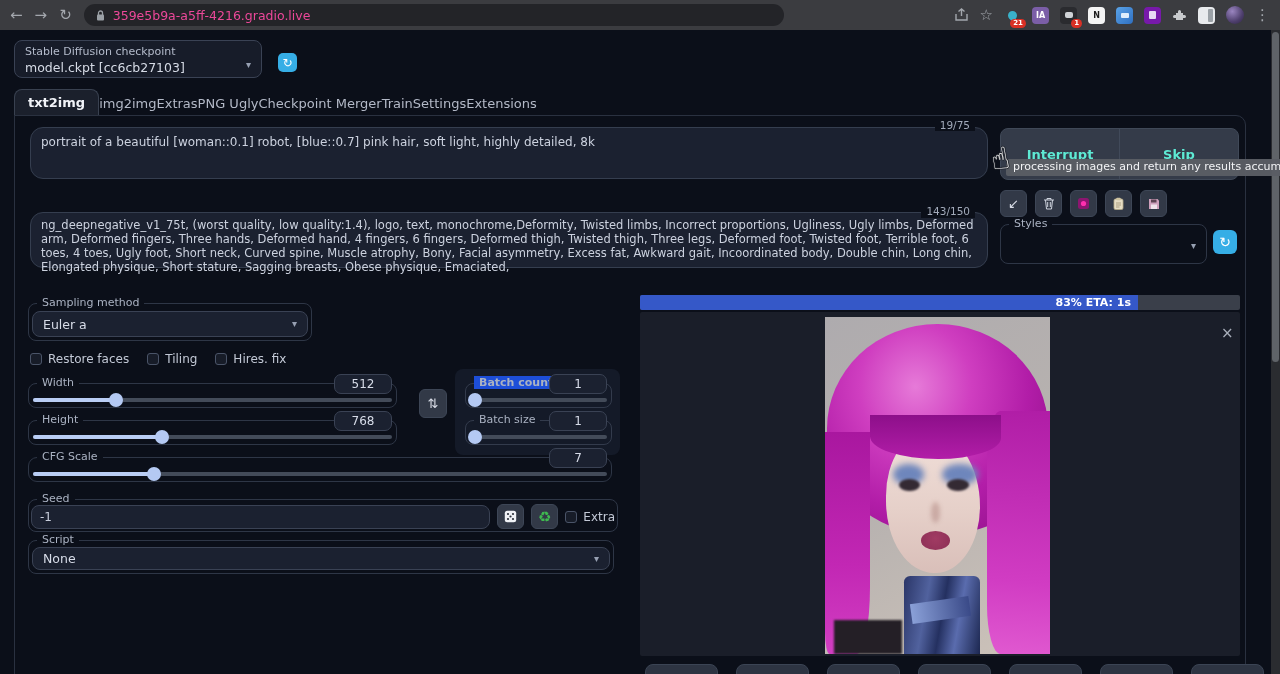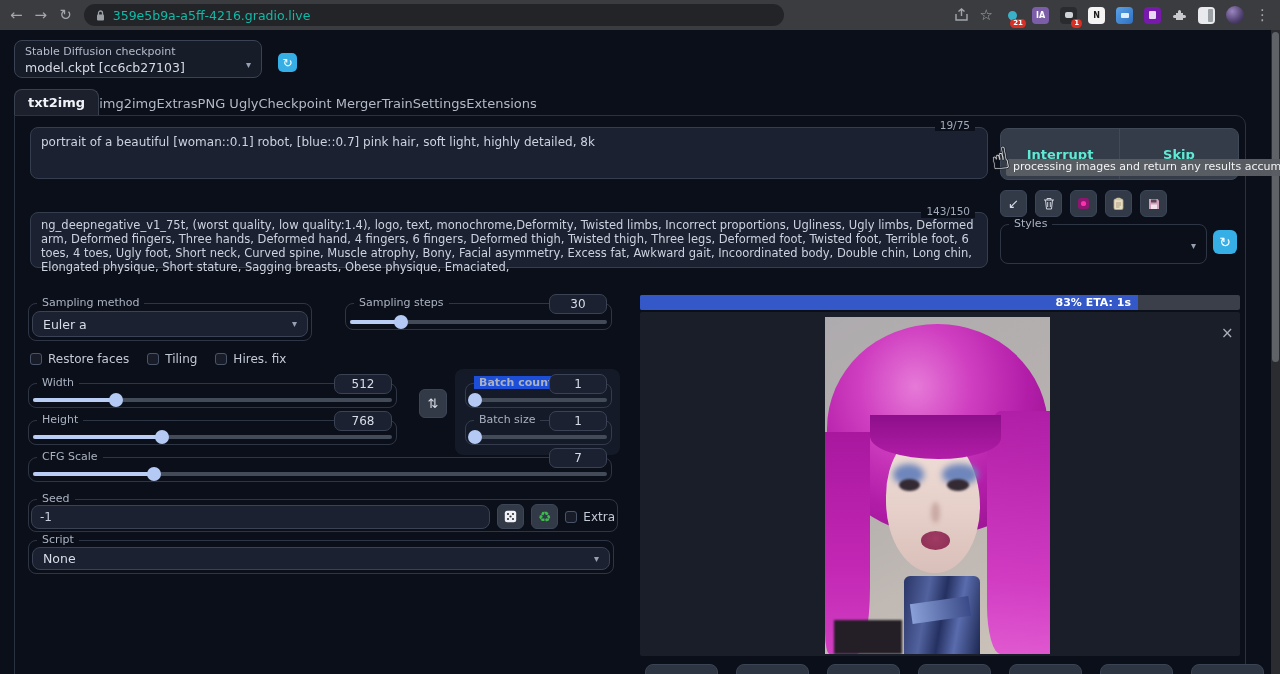--- a/index.html
+++ b/index.html
@@ -5,21 +5,21 @@
   * { box-sizing: border-box; }
   html,body { margin:0; padding:0; background:#000; }
   body { font-family:"DejaVu Sans", sans-serif; }
   .root { position:relative; width:1280px; height:674px; background:#0b0f19; overflow:hidden; }
 
   
   .browser { position:absolute; left:0; top:0; width:1280px; height:30px; background:#3b3c40;
              display:flex; align-items:center; padding:0 10px; gap:12px; }
   .nav-ic { color:#a3a7ad; font-size:15px; line-height:1; cursor:default; }
   .urlpill { height:22px; width:700px; background:#232428; border-radius:12px; display:flex;
-             align-items:center; padding:0 12px; gap:8px; color:#14b8a6; font-size:12.5px; }
+             align-items:center; padding:0 12px; gap:8px; color:#ec4899; font-size:12.5px; }
   .br-right { margin-left:auto; display:flex; align-items:center; gap:11px; }
   .extic { position:relative; width:17px; height:17px; border-radius:4px; display:flex;
            align-items:center; justify-content:center; font-size:8px; font-weight:bold; color:#fff; }
   .badge { position:absolute; right:-5px; bottom:-4px; background:#d93025; color:#fff;
            font-size:7px; font-weight:bold; border-radius:6px; padding:1px 3px; line-height:1; }
   .avatar { width:18px; height:18px; border-radius:50%;
             background:radial-gradient(circle at 35% 30%, #9a85c0, #4e3f6d 60%, #2c2440); }
   .scrollbar { position:absolute; right:0; top:30px; width:9px; height:644px; background:#2a2c30; }
   .scroll-thumb { position:absolute; left:1px; top:2px; width:7px; height:330px; background:#5f6368; border-radius:4px; }
 
@@ -34,21 +34,21 @@
 
   .tabs { position:absolute; left:14px; top:89px; height:27px; display:flex; align-items:flex-end; font-size:13px; }
   .tab { color:#b3b9c7; padding:5px 0; cursor:default; }
   .tab.active { color:#f1f3f8; font-weight:bold; background:#1b202c; border:1px solid #394150;
                 border-bottom:1px solid #1b202c; border-radius:8px 8px 0 0; padding:5px 13px; }
 
   .panel { position:absolute; left:14px; top:115px; width:1232px; height:600px;
            border:1px solid #2a3140; border-radius:0 10px 10px 10px; }
 
   
-  .ta { position:absolute; background:#1b2130; border:1px solid #353e4f; border-radius:8px;
+  .ta { position:absolute; background:#1b2130; border:1px solid #353e4f; border-radius:13px;
         color:#ccd2df; }
   .ta-counter { position:absolute; top:-9px; right:12px; background:#0b0f19; padding:0 5px;
                 font-size:10.5px; color:#a2aaba; }
   .ta-text { padding:7px 10px; }
 
   
   .grp { position:absolute; border:1px solid #2e3646; border-radius:8px; }
   .glabel { position:absolute; top:-8px; left:8px; background:#0b0f19; padding:0 5px;
             font-size:11px; color:#aab2c2; white-space:nowrap; }
   .numbox { position:absolute; top:-10px; right:4px; width:58px; height:20px; background:#1b2130;
@@ -257,28 +257,20 @@
     <span>↻</span>
   </div>
 
   <div class="grp" style="left:28px;top:303px;width:284px;height:38px;">
     <div class="glabel">Sampling method</div>
     <div class="select" style="left:3px;right:3px;top:7px;bottom:3px;">
       <span>Euler a</span>
       <span class="chev">▾</span>
     </div>
   </div>
-  <div class="grp" style="left:345px;top:303px;width:267px;height:27px;">
-    <div class="glabel">Sampling steps</div>
-    <div class="numbox">30</div>
-    <div class="slider">
-      <div class="sl-fill" style="width:20%;"></div>
-      <div class="sl-thumb" style="left:20%;"></div>
-    </div>
-  </div>
 
   <div class="cb-row">
     <span class="cb-item">
       <span class="cb"></span>
       <span>Restore faces</span>
     </span>
     <span class="cb-item">
       <span class="cb"></span>
       <span>Tiling</span>
     </span>

